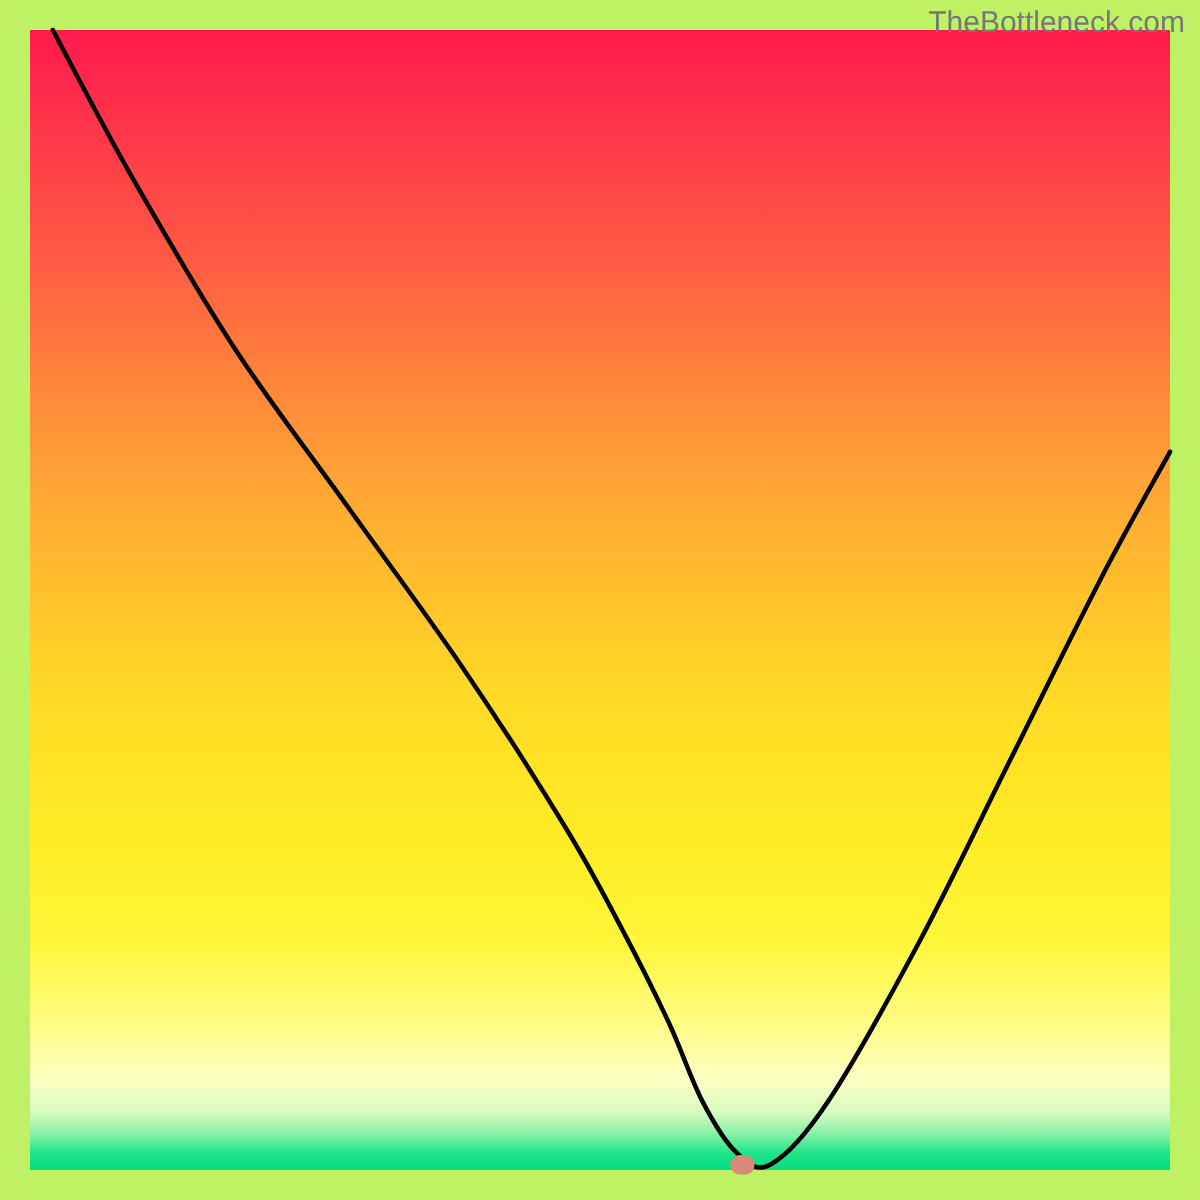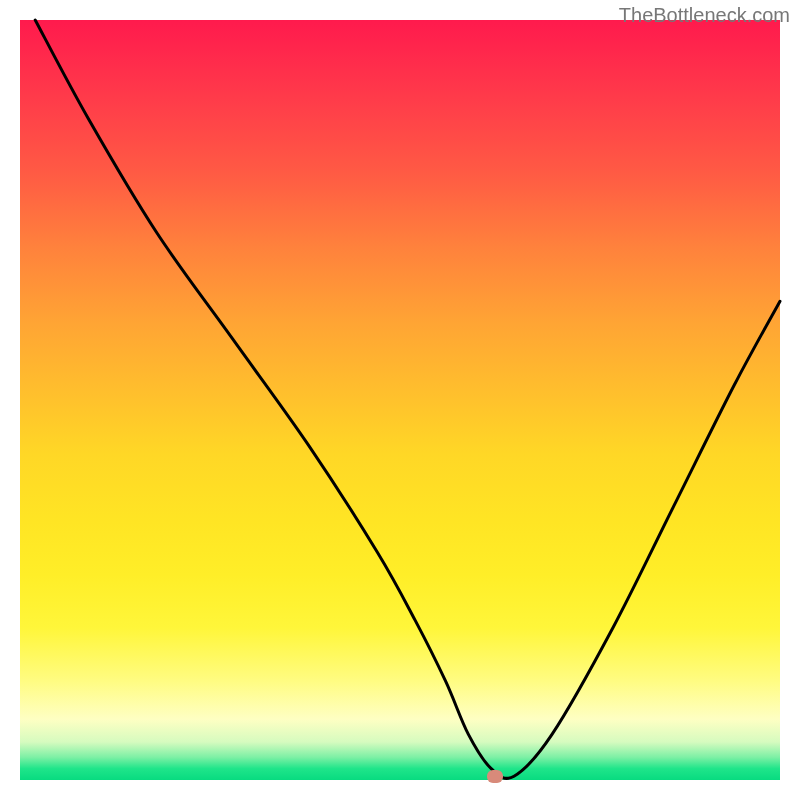--- a/index.html
+++ b/index.html
@@ -1,17 +1,17 @@
 <!DOCTYPE html>
 <html><head>
 <meta charset="utf-8">
 <style>
   * { margin: 0; padding: 0; box-sizing: border-box; }
   html, body { width: 800px; height: 800px; overflow: hidden; background: #000; font-family: Arial, sans-serif; }
-  .container { position: relative; width: 800px; height: 800px; background: #ffffff; }
+  .container { position: relative; width: 800px; height: 800px; background: #bef264; }
   .watermark { position: absolute; top: 4px; right: 10px; color: #777; font-size: 20px; font-weight: 500; z-index: 50; }
   .plot-frame { position: absolute; left: 20px; top: 20px; width: 760px; height: 760px; background: #000; }
   .plot-area { position: absolute; left: 0; top: 0; width: 760px; height: 760px; }
   .gradient-bg { position: absolute; left: 0; top: 0; width: 760px; height: 760px;
     background: linear-gradient(to bottom,
       #ff1a4d 0%,
       #ff3a4a 10%,
       #ff5a44 20%,
       #ff823c 30%,
       #ffa534 40%,

